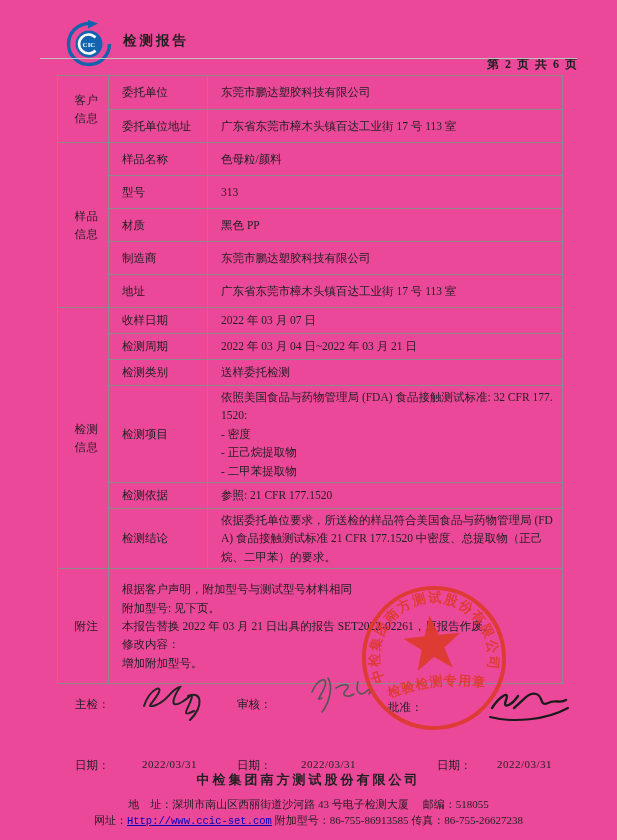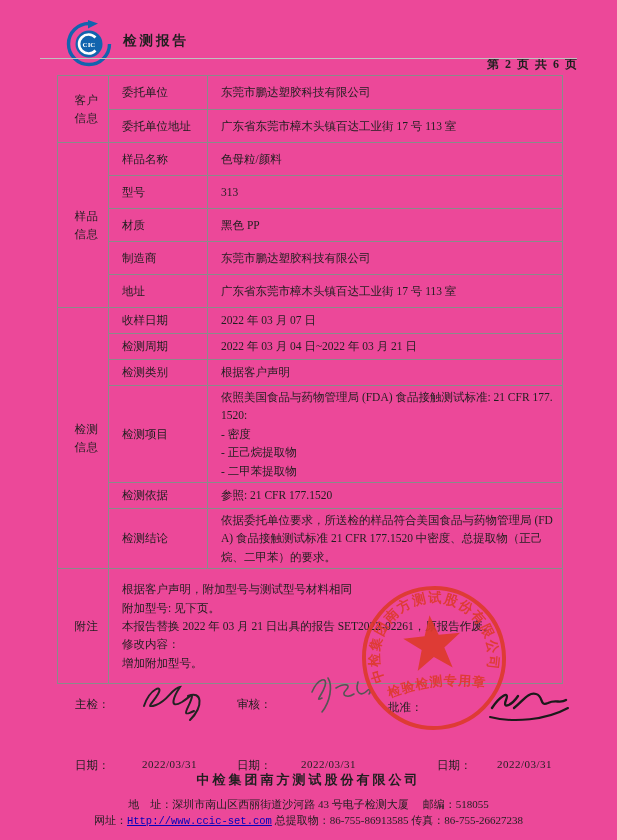--- a/index.html
+++ b/index.html
@@ -106,25 +106,25 @@
         <td class="group" rowspan="6"><span>检测信息</span></td>
         <td>收样日期</td>
         <td class="val">2022 年 03 月 07 日</td>
       </tr>
       <tr class="h26">
         <td>检测周期</td>
         <td class="val">2022 年 03 月 04 日~2022 年 03 月 21 日</td>
       </tr>
       <tr class="h26">
         <td>检测类别</td>
-        <td class="val">根据客户声明</td>
+        <td class="val">送样委托检测</td>
       </tr>
       <tr class="h93">
         <td>检测项目</td>
-        <td class="val items prelines">依照美国食品与药物管理局 (FDA) 食品接触测试标准: 21 CFR 177.1520:
+        <td class="val items prelines">依照美国食品与药物管理局 (FDA) 食品接触测试标准: 32 CFR 177.1520:
 - 密度
 - 正己烷提取物
 - 二甲苯提取物</td>
       </tr>
       <tr class="h26">
         <td>检测依据</td>
         <td class="val">参照: 21 CFR 177.1520</td>
       </tr>
       <tr class="h53">
         <td>检测结论</td>
@@ -181,17 +181,17 @@
       <textPath href="#centerPath" startOffset="50%" text-anchor="middle">检验检测专用章</textPath>
     </text>
   </svg>
 
   <div class="ft-company">中检集团南方测试股份有限公司</div>
   <div class="ft-line1">
     <span>地　址：</span><span>深圳市南山区西丽街道沙河路 43 号电子检测大厦</span><span class="gap1"></span><span>邮编：</span><span>518055</span>
   </div>
   <div class="ft-line2">
     <span>网址：</span><a class="ft-url" style="color:#0000bb" href="#">Http://www.ccic-set.com</a>
-    <span>总提取物：</span><span>86-755-86913585</span>
+    <span>附加型号：</span><span>86-755-86913585</span>
     <span>传真：</span><span>86-755-26627238</span>
   </div>
 
 </div>
 
 </body></html>

